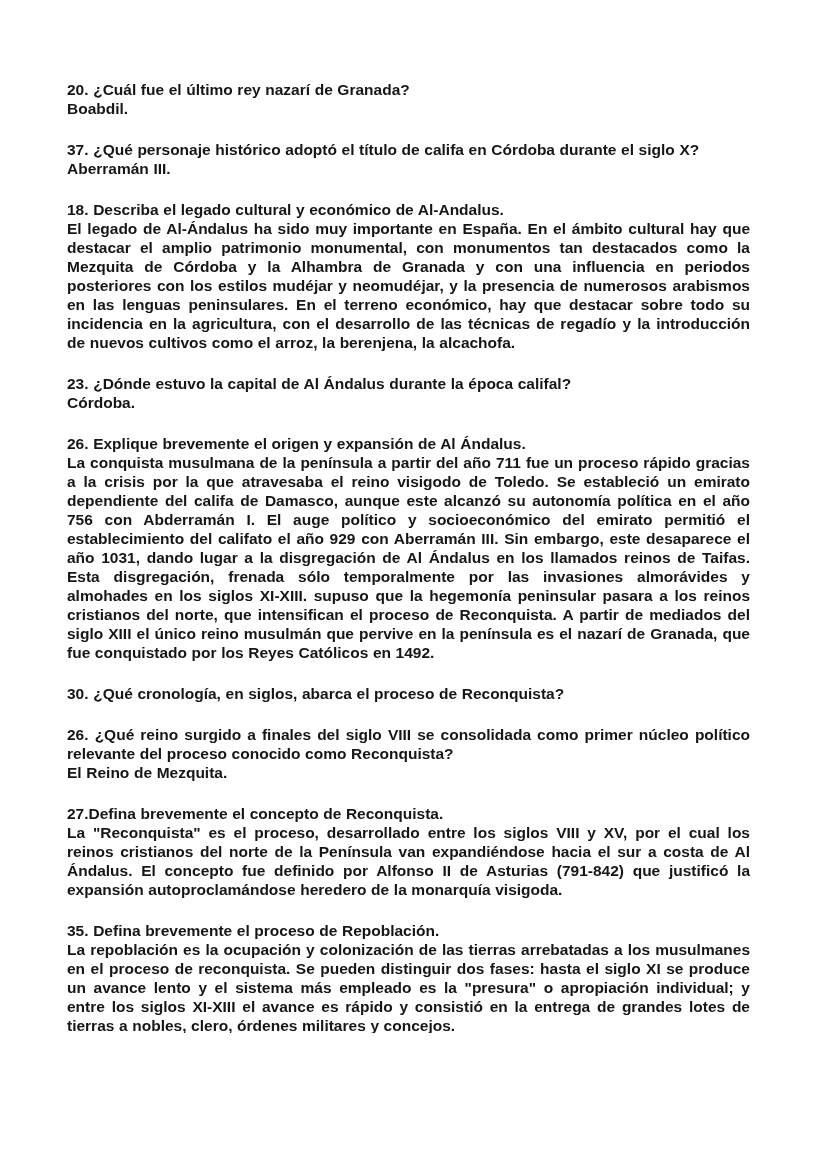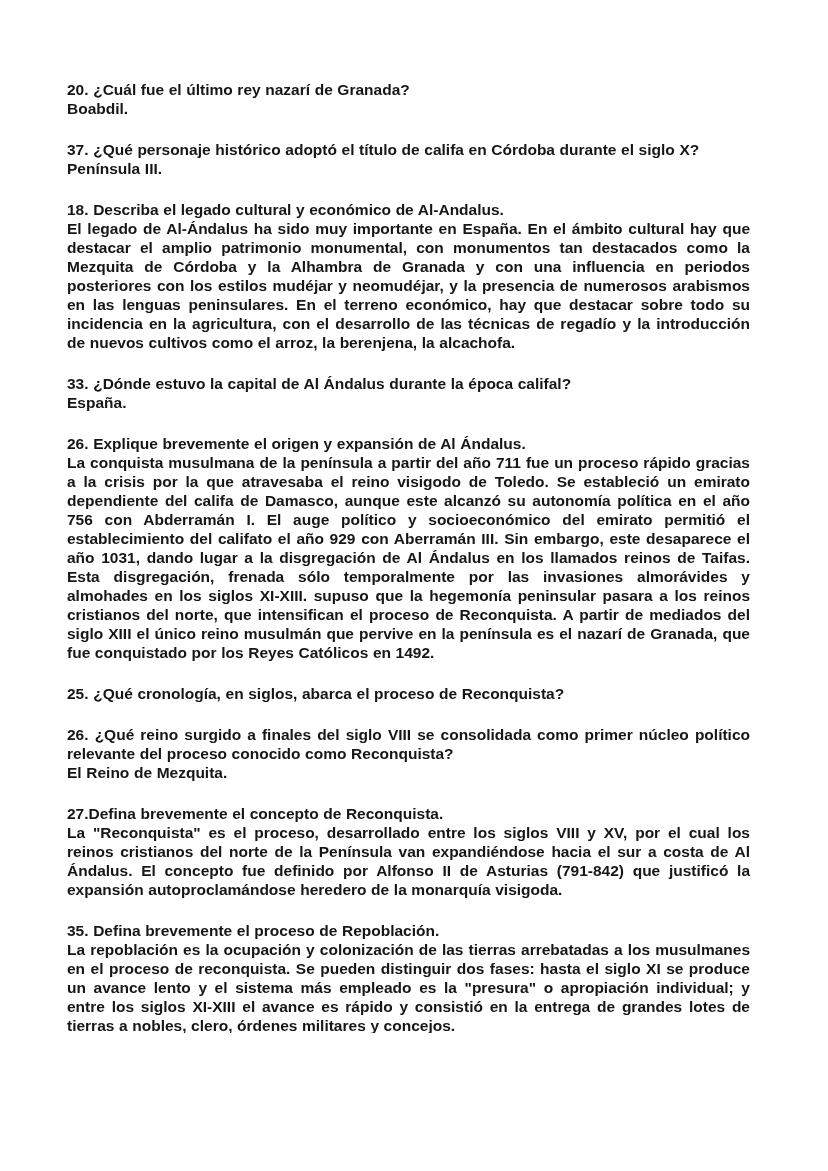--- a/index.html
+++ b/index.html
@@ -41,40 +41,40 @@
 
 <div class="page">
 
   <div class="qa-block">
     <p class="question">20. ¿Cuál fue el último rey nazarí de Granada?</p>
     <p class="answer">Boabdil.</p>
   </div>
 
   <div class="qa-block">
     <p class="question">37. ¿Qué personaje histórico adoptó el título de califa en Córdoba durante el siglo X?</p>
-    <p class="answer">Península III.</p>
+    <p class="answer">Aberramán III.</p>
   </div>
 
   <div class="qa-block">
     <p class="question">18. Describa el legado cultural y económico de Al-Andalus.</p>
     <p class="answer">El legado de Al-Ándalus ha sido muy importante en España. En el ámbito cultural hay que destacar el amplio patrimonio monumental, con monumentos tan destacados como la Mezquita de Córdoba y la Alhambra de Granada y con una influencia en periodos posteriores con los estilos mudéjar y neomudéjar, y la presencia de numerosos arabismos en las lenguas peninsulares. En el terreno económico, hay que destacar sobre todo su incidencia en la agricultura, con el desarrollo de las técnicas de regadío y la introducción de nuevos cultivos como el arroz, la berenjena, la alcachofa.</p>
   </div>
 
   <div class="qa-block">
-    <p class="question">33. ¿Dónde estuvo la capital de Al Ándalus durante la época califal?</p>
-    <p class="answer">España.</p>
+    <p class="question">23. ¿Dónde estuvo la capital de Al Ándalus durante la época califal?</p>
+    <p class="answer">Córdoba.</p>
   </div>
 
   <div class="qa-block">
     <p class="question">26. Explique brevemente el origen y expansión de Al Ándalus.</p>
     <p class="answer">La conquista musulmana de la península a partir del año 711 fue un proceso rápido gracias a la crisis por la que atravesaba el reino visigodo de Toledo. Se estableció un emirato dependiente del califa de Damasco, aunque este alcanzó su autonomía política en el año 756 con Abderramán I. El auge político y socioeconómico del emirato permitió el establecimiento del califato el año 929 con Aberramán III. Sin embargo, este desaparece el año 1031, dando lugar a la disgregación de Al Ándalus en los llamados reinos de Taifas. Esta disgregación, frenada sólo temporalmente por las invasiones almorávides y almohades en los siglos XI-XIII. supuso que la hegemonía peninsular pasara a los reinos cristianos del norte, que intensifican el proceso de Reconquista. A partir de mediados del siglo XIII el único reino musulmán que pervive en la península es el nazarí de Granada, que fue conquistado por los Reyes Católicos en 1492.</p>
   </div>
 
   <div class="qa-block">
-    <p class="question">25. ¿Qué cronología, en siglos, abarca el proceso de Reconquista?</p>
+    <p class="question">30. ¿Qué cronología, en siglos, abarca el proceso de Reconquista?</p>
   </div>
 
   <div class="qa-block">
     <p class="question">26. ¿Qué reino surgido a finales del siglo VIII se consolidada como primer núcleo político relevante del proceso conocido como Reconquista?</p>
     <p class="answer">El Reino de Mezquita.</p>
   </div>
 
   <div class="qa-block">
     <p class="question">27.Defina brevemente el concepto de Reconquista.</p>
     <p class="answer">La "Reconquista" es el proceso, desarrollado entre los siglos VIII y XV, por el cual los reinos cristianos del norte de la Península van expandiéndose hacia el sur a costa de Al Ándalus. El concepto fue definido por Alfonso II de Asturias (791-842) que justificó la expansión autoproclamándose heredero de la monarquía visigoda.</p>

